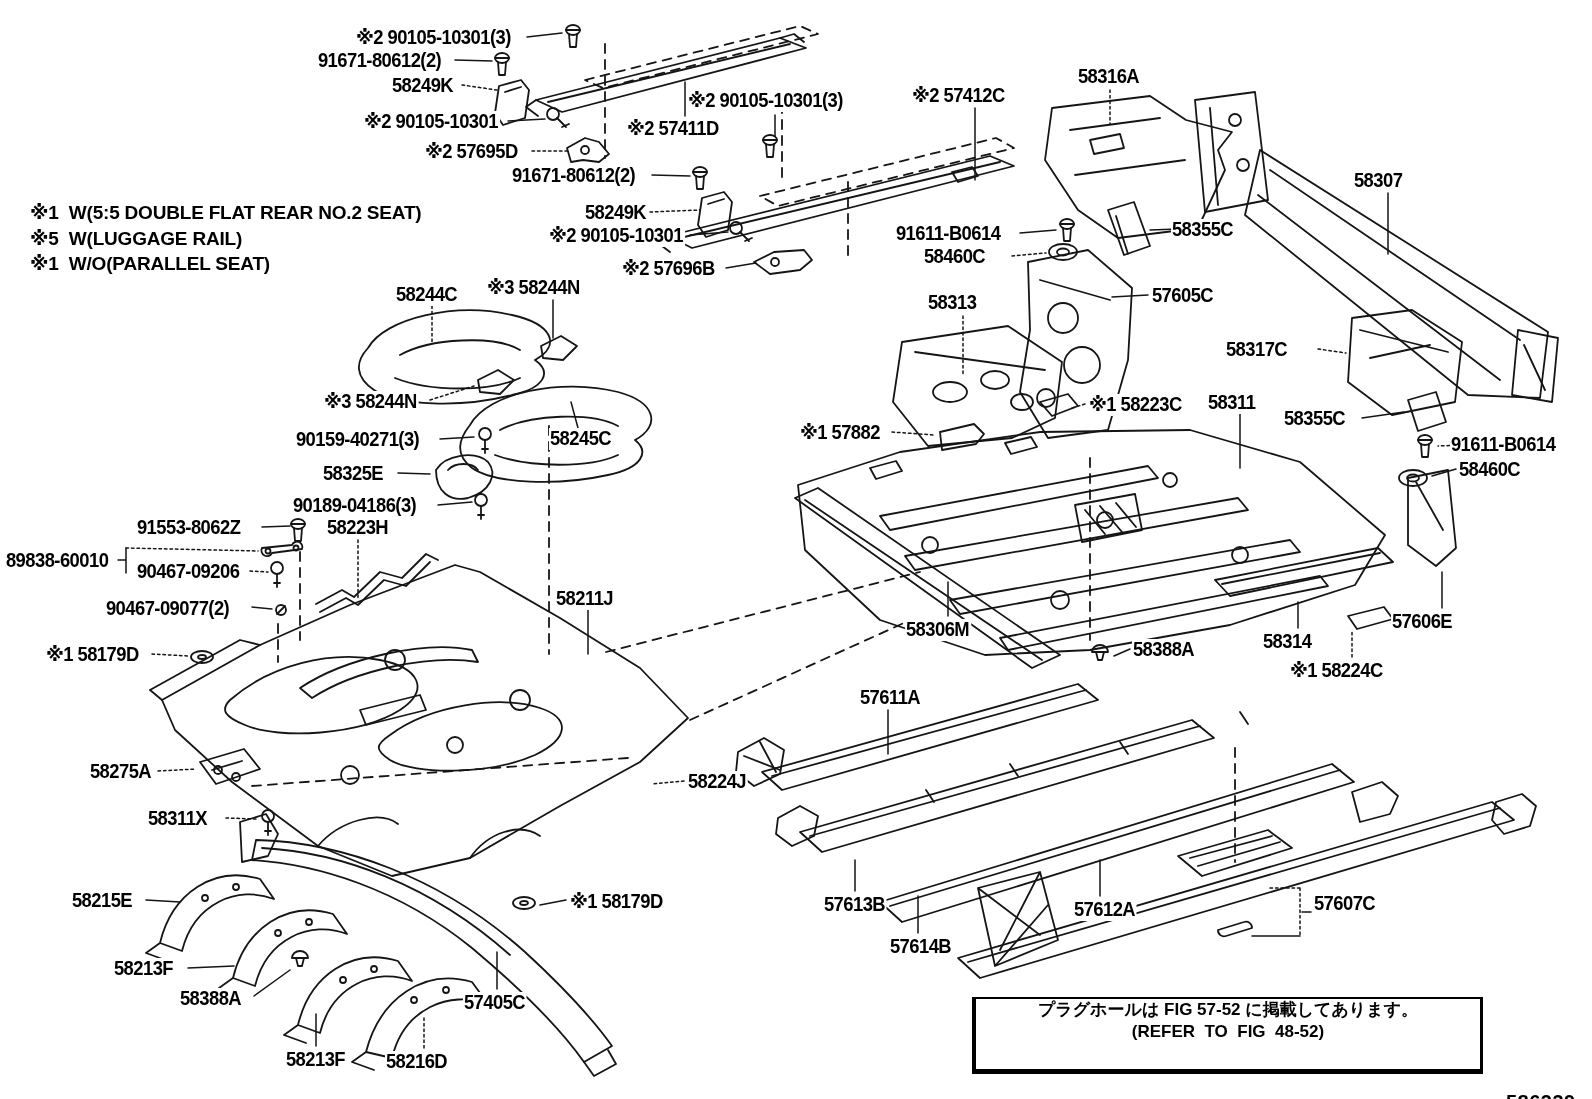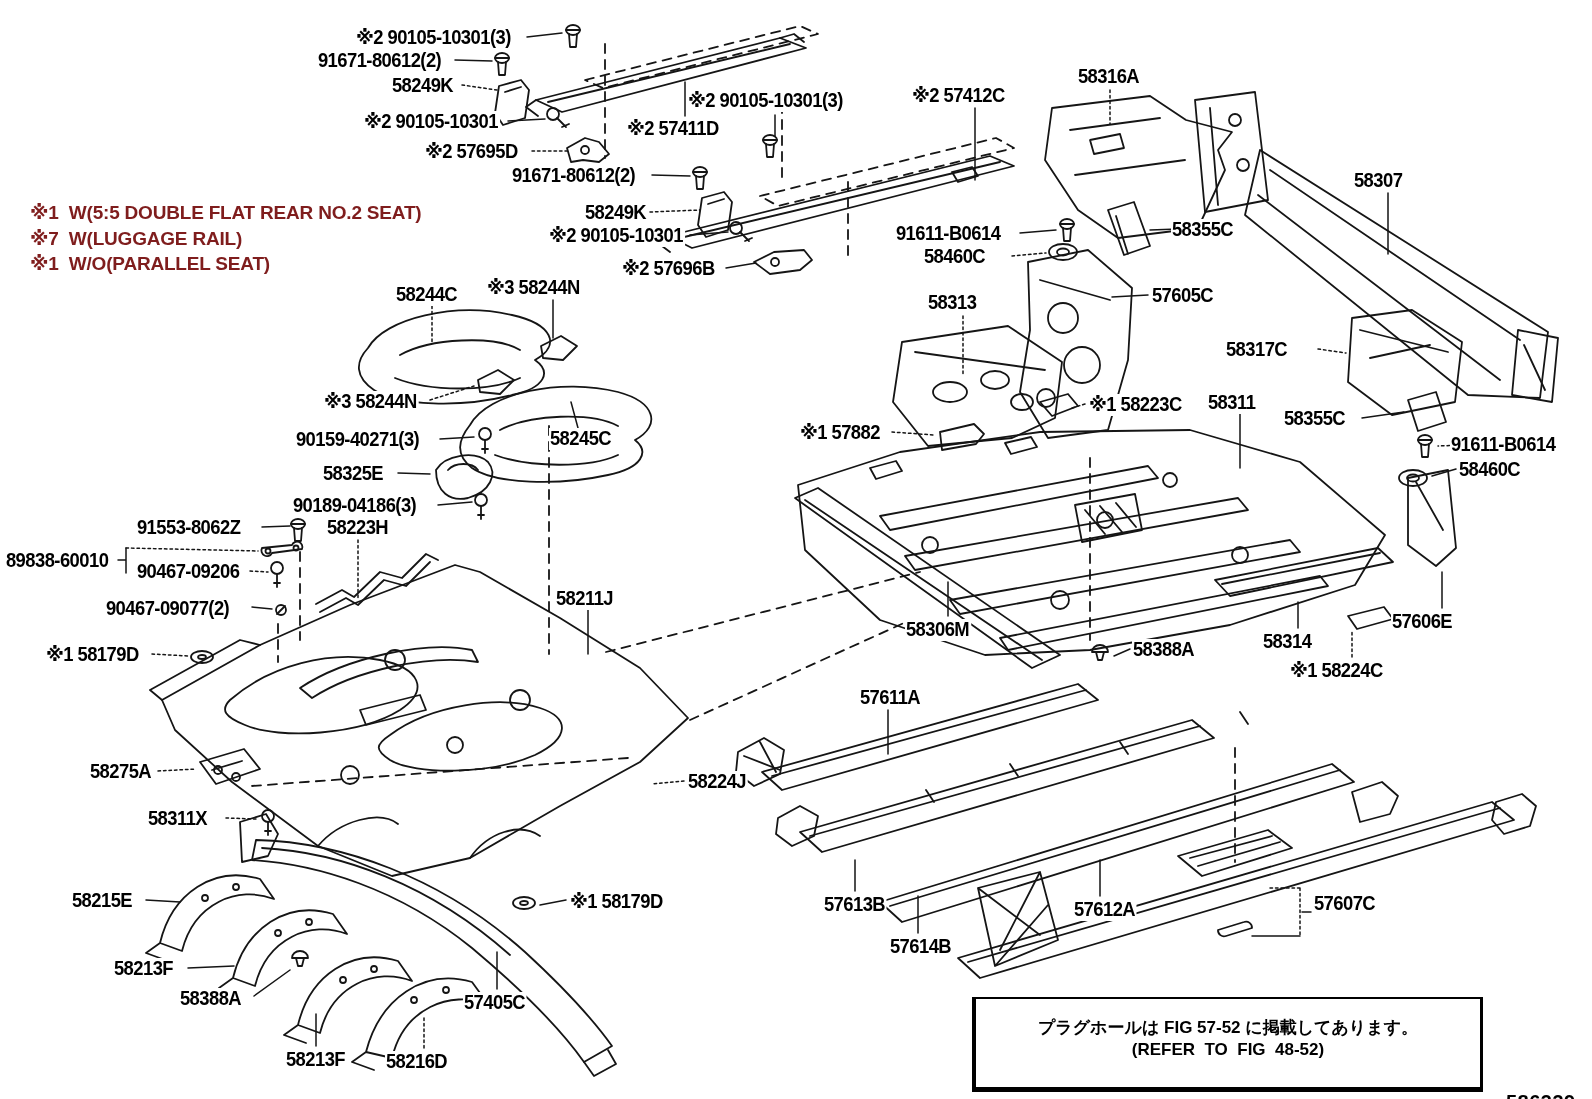--- a/index.html
+++ b/index.html
@@ -4,25 +4,25 @@
 <style>
   html,body{margin:0;padding:0;background:#e8e8e8;}
   #stage{position:relative;width:1592px;height:1099px;background:#ffffff;overflow:hidden;
          font-family:"Liberation Sans","DejaVu Sans",sans-serif;}
   #art{position:absolute;left:0;top:0;width:1592px;height:1099px;}
   #art path,#art line,#art ellipse,#art circle{vector-effect:non-scaling-stroke;}
   .lbl{position:absolute;font:700 20px/1.05 "Liberation Sans","DejaVu Sans",sans-serif;
        color:#000;letter-spacing:-0.6px;white-space:nowrap;transform:scaleX(.92);
        transform-origin:0 0;background:#fff;padding:0 2px 1px 1px;}
   .legend{position:absolute;left:30px;top:200px;}
-  .legend-line{font:700 19px/1.35 "Liberation Sans","DejaVu Sans",sans-serif;color:#7f1d1d;
+  .legend-line{font:700 19px/1.35 "Liberation Sans","DejaVu Sans",sans-serif;color:#000000;
        letter-spacing:-0.2px;white-space:pre;}
   .note-box{position:absolute;left:972px;top:997px;width:504px;height:70px;
        border:2px solid #000;border-left-width:4px;border-bottom-width:5px;border-right-width:3px;
-       background:#fff;text-align:center;padding-top:18px;box-sizing:content-box;}
+       background:#fff;text-align:center;padding-top:0;box-sizing:content-box;}
   .note-jp{font:700 17px/1.3 "Liberation Sans","DejaVu Sans",sans-serif;white-space:pre;}
   .note-en{font:600 16px/1.3 "Liberation Sans","DejaVu Sans",sans-serif;white-space:pre;}
   .note-ref{font:700 17px/1.3 "Liberation Sans","DejaVu Sans",sans-serif;white-space:pre;}
   .fig-number{position:absolute;left:1506px;top:1092px;
        font:700 20px/1 "Liberation Sans","DejaVu Sans",sans-serif;letter-spacing:0.5px;}
 </style>
 </head>
 <body>
 
 <div id="stage">
@@ -290,21 +290,21 @@
       <span class="lbl" style="left: 1391px; top: 611px;">57606E</span>
       <span class="lbl" style="left: 859px; top: 687px;">57611A</span>
       <span class="lbl" style="left: 823px; top: 894px;">57613B</span>
       <span class="lbl" style="left: 889px; top: 936px;">57614B</span>
       <span class="lbl" style="left: 1073px; top: 899px;">57612A</span>
       <span class="lbl" style="left: 1313px; top: 893px;">57607C</span>
     </div>
 
   <div class="legend">
     <div class="legend-line">※1  W(5:5 DOUBLE FLAT REAR NO.2 SEAT)</div>
-    <div class="legend-line">※7  W(LUGGAGE RAIL)</div>
+    <div class="legend-line">※5  W(LUGGAGE RAIL)</div>
     <div class="legend-line">※1  W/O(PARALLEL SEAT)</div>
   </div>
 
   <div class="note-box">
     <div class="note-jp">プラグホールは FIG 57-52 に掲載してあります。</div>
     <div class="note-ref">(REFER  TO  FIG  48-52)</div>
   </div>
 
   <div class="fig-number">586339</div>
 </div>

